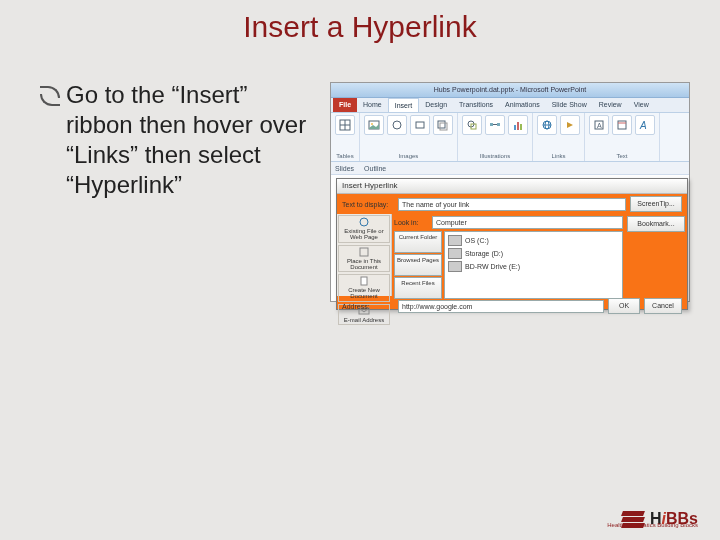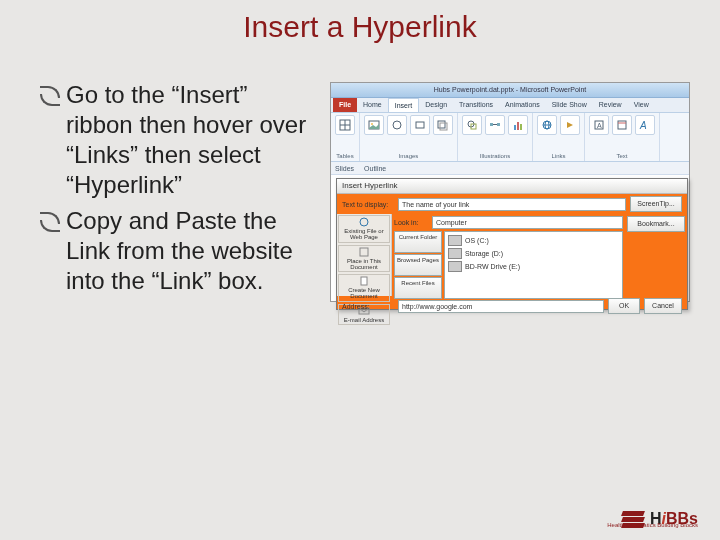--- a/index.html
+++ b/index.html
@@ -50,21 +50,20 @@
 .logo-tag{position:absolute;right:22px;bottom:4px;font-size:6px;color:#8b1a1a}
 </style>
 </head>
 <body>
 <div class="slide">
 
 <div class="title">Insert a Hyperlink</div>
 
 <div class="body-col">
   <div class="bullet">Go to the “Insert” ribbon then hover over “Links” then select “Hyperlink”</div>
-  <div class="bullet">Copy and Paste the Link from the website into the “Link” box.</div>
 </div>
 
 <div class="screenshot">
   <div class="ss-titlebar">Hubs Powerpoint.dat.pptx - Microsoft PowerPoint</div>
   <div class="ss-ribbon-tabs">
     <div class="ss-tab file">File</div>
     <div class="ss-tab">Home</div>
     <div class="ss-tab active">Insert</div>
     <div class="ss-tab">Design</div>
     <div class="ss-tab">Transitions</div>

